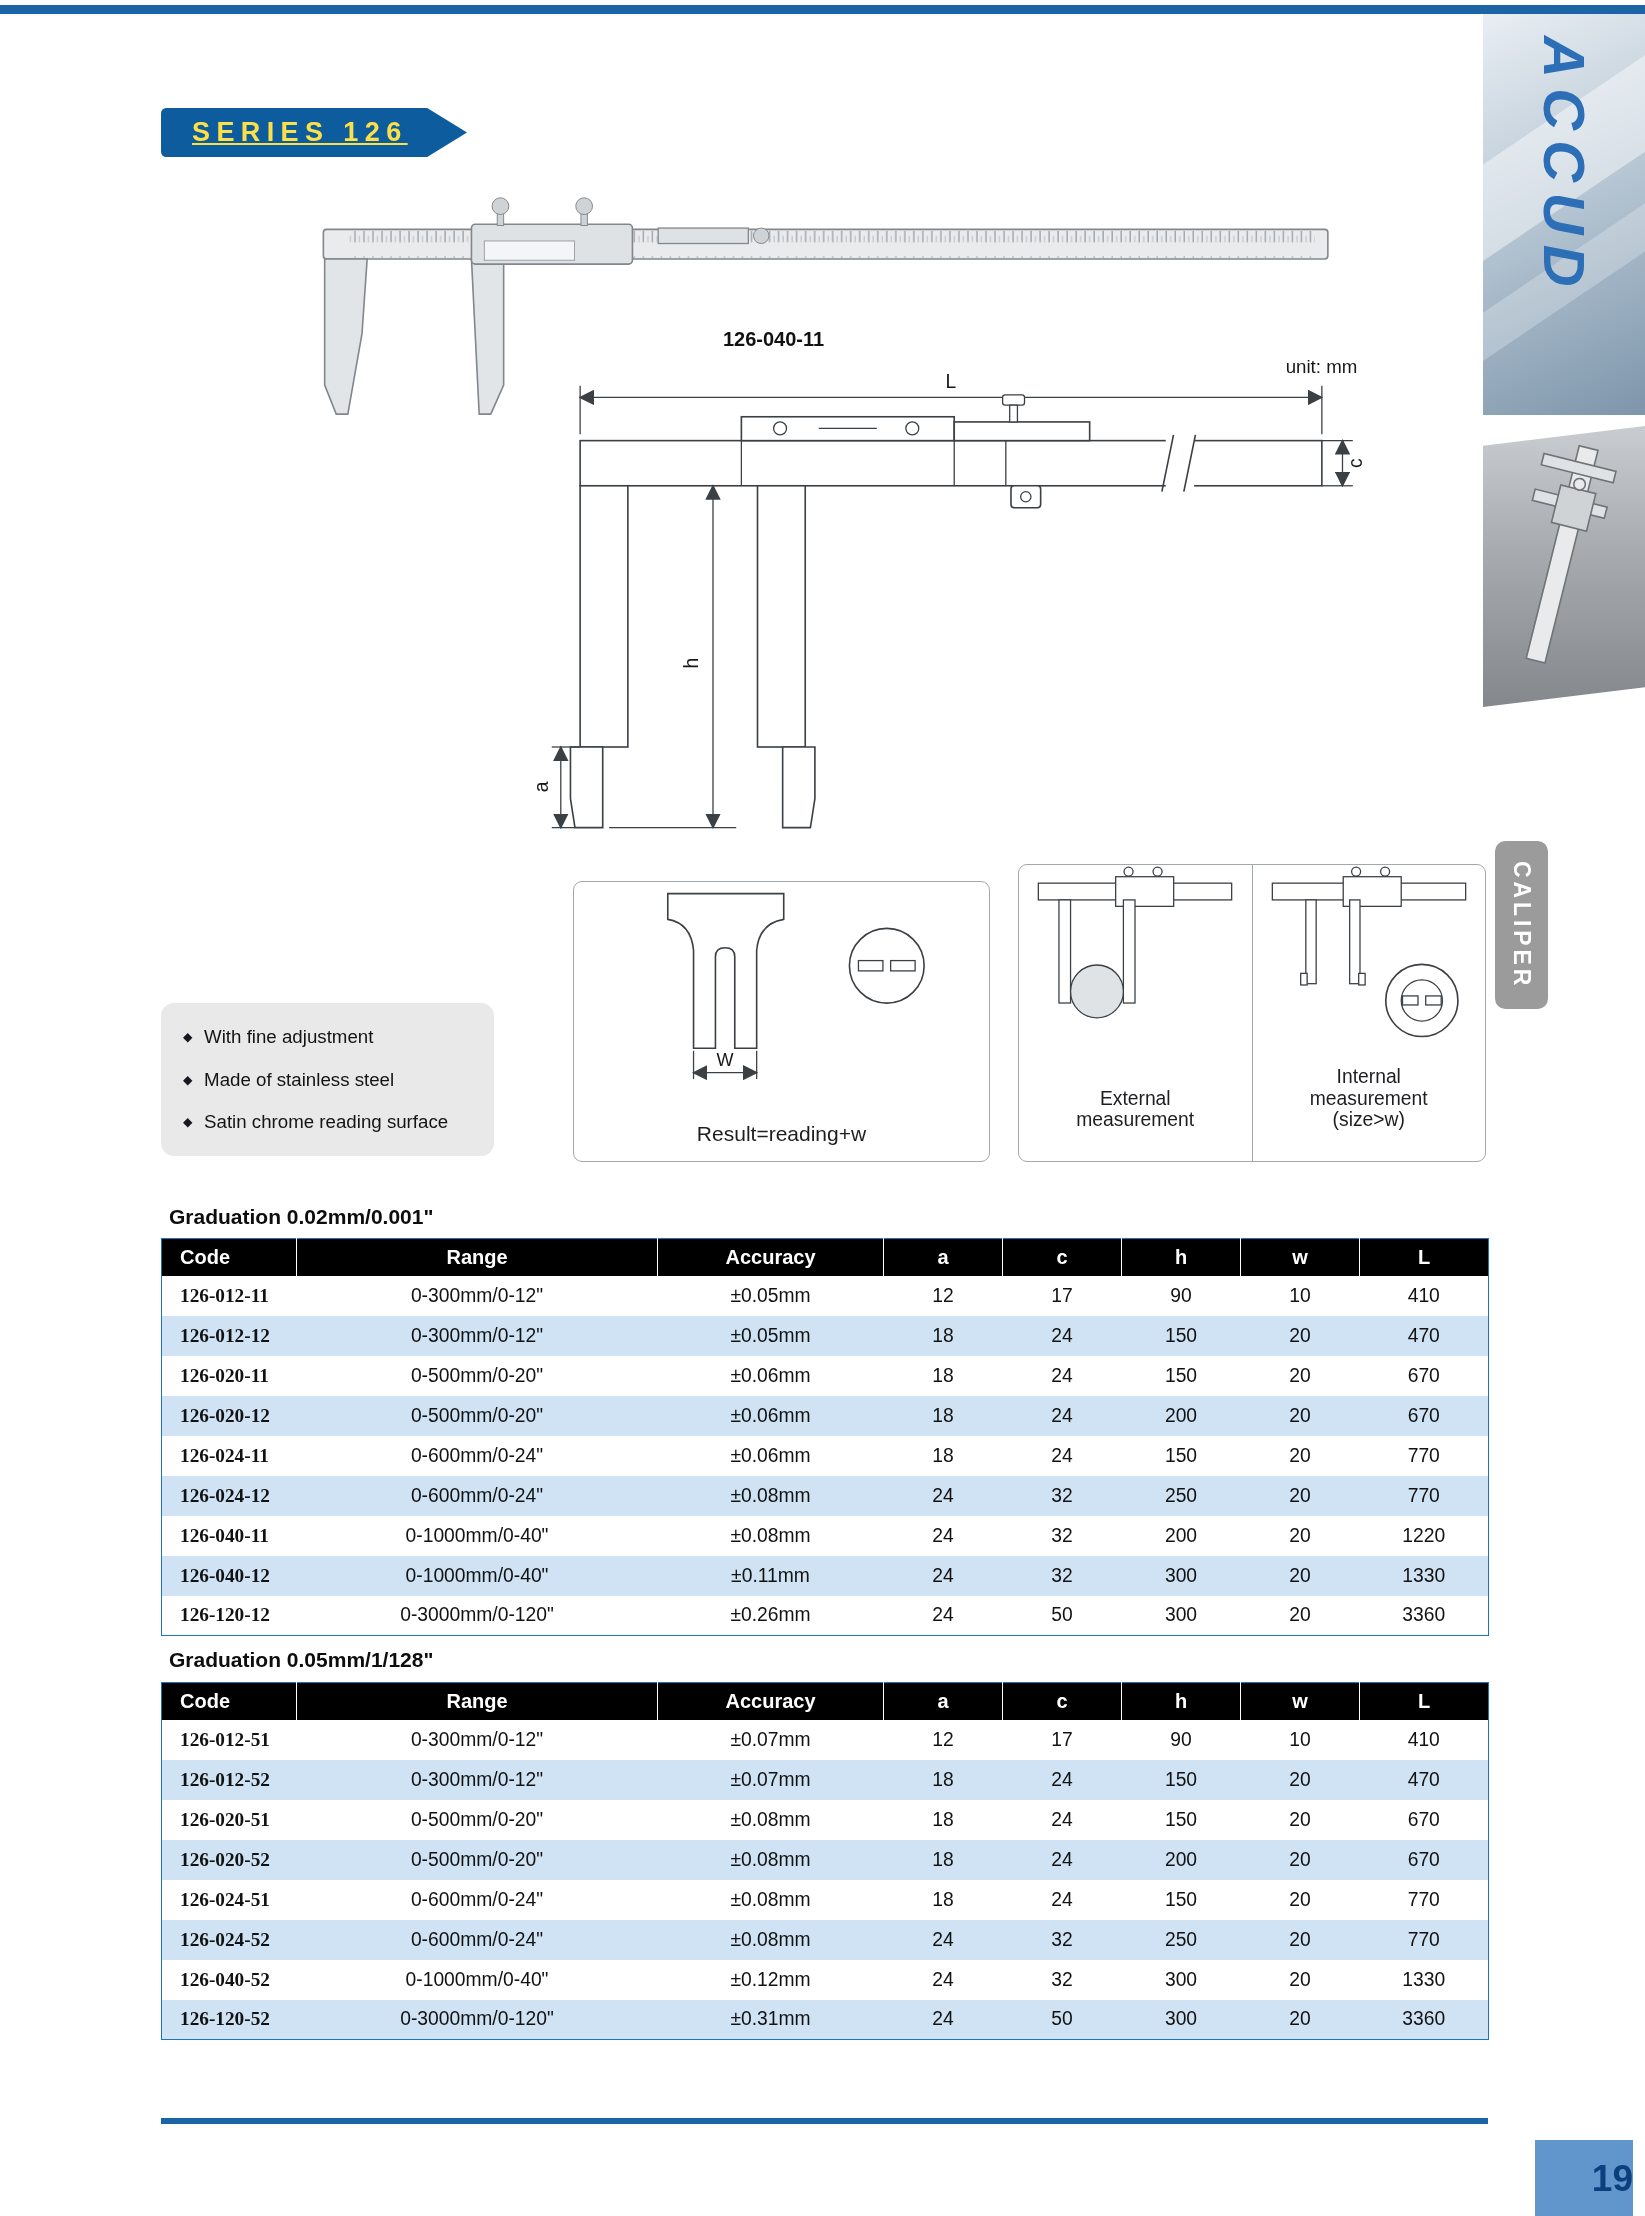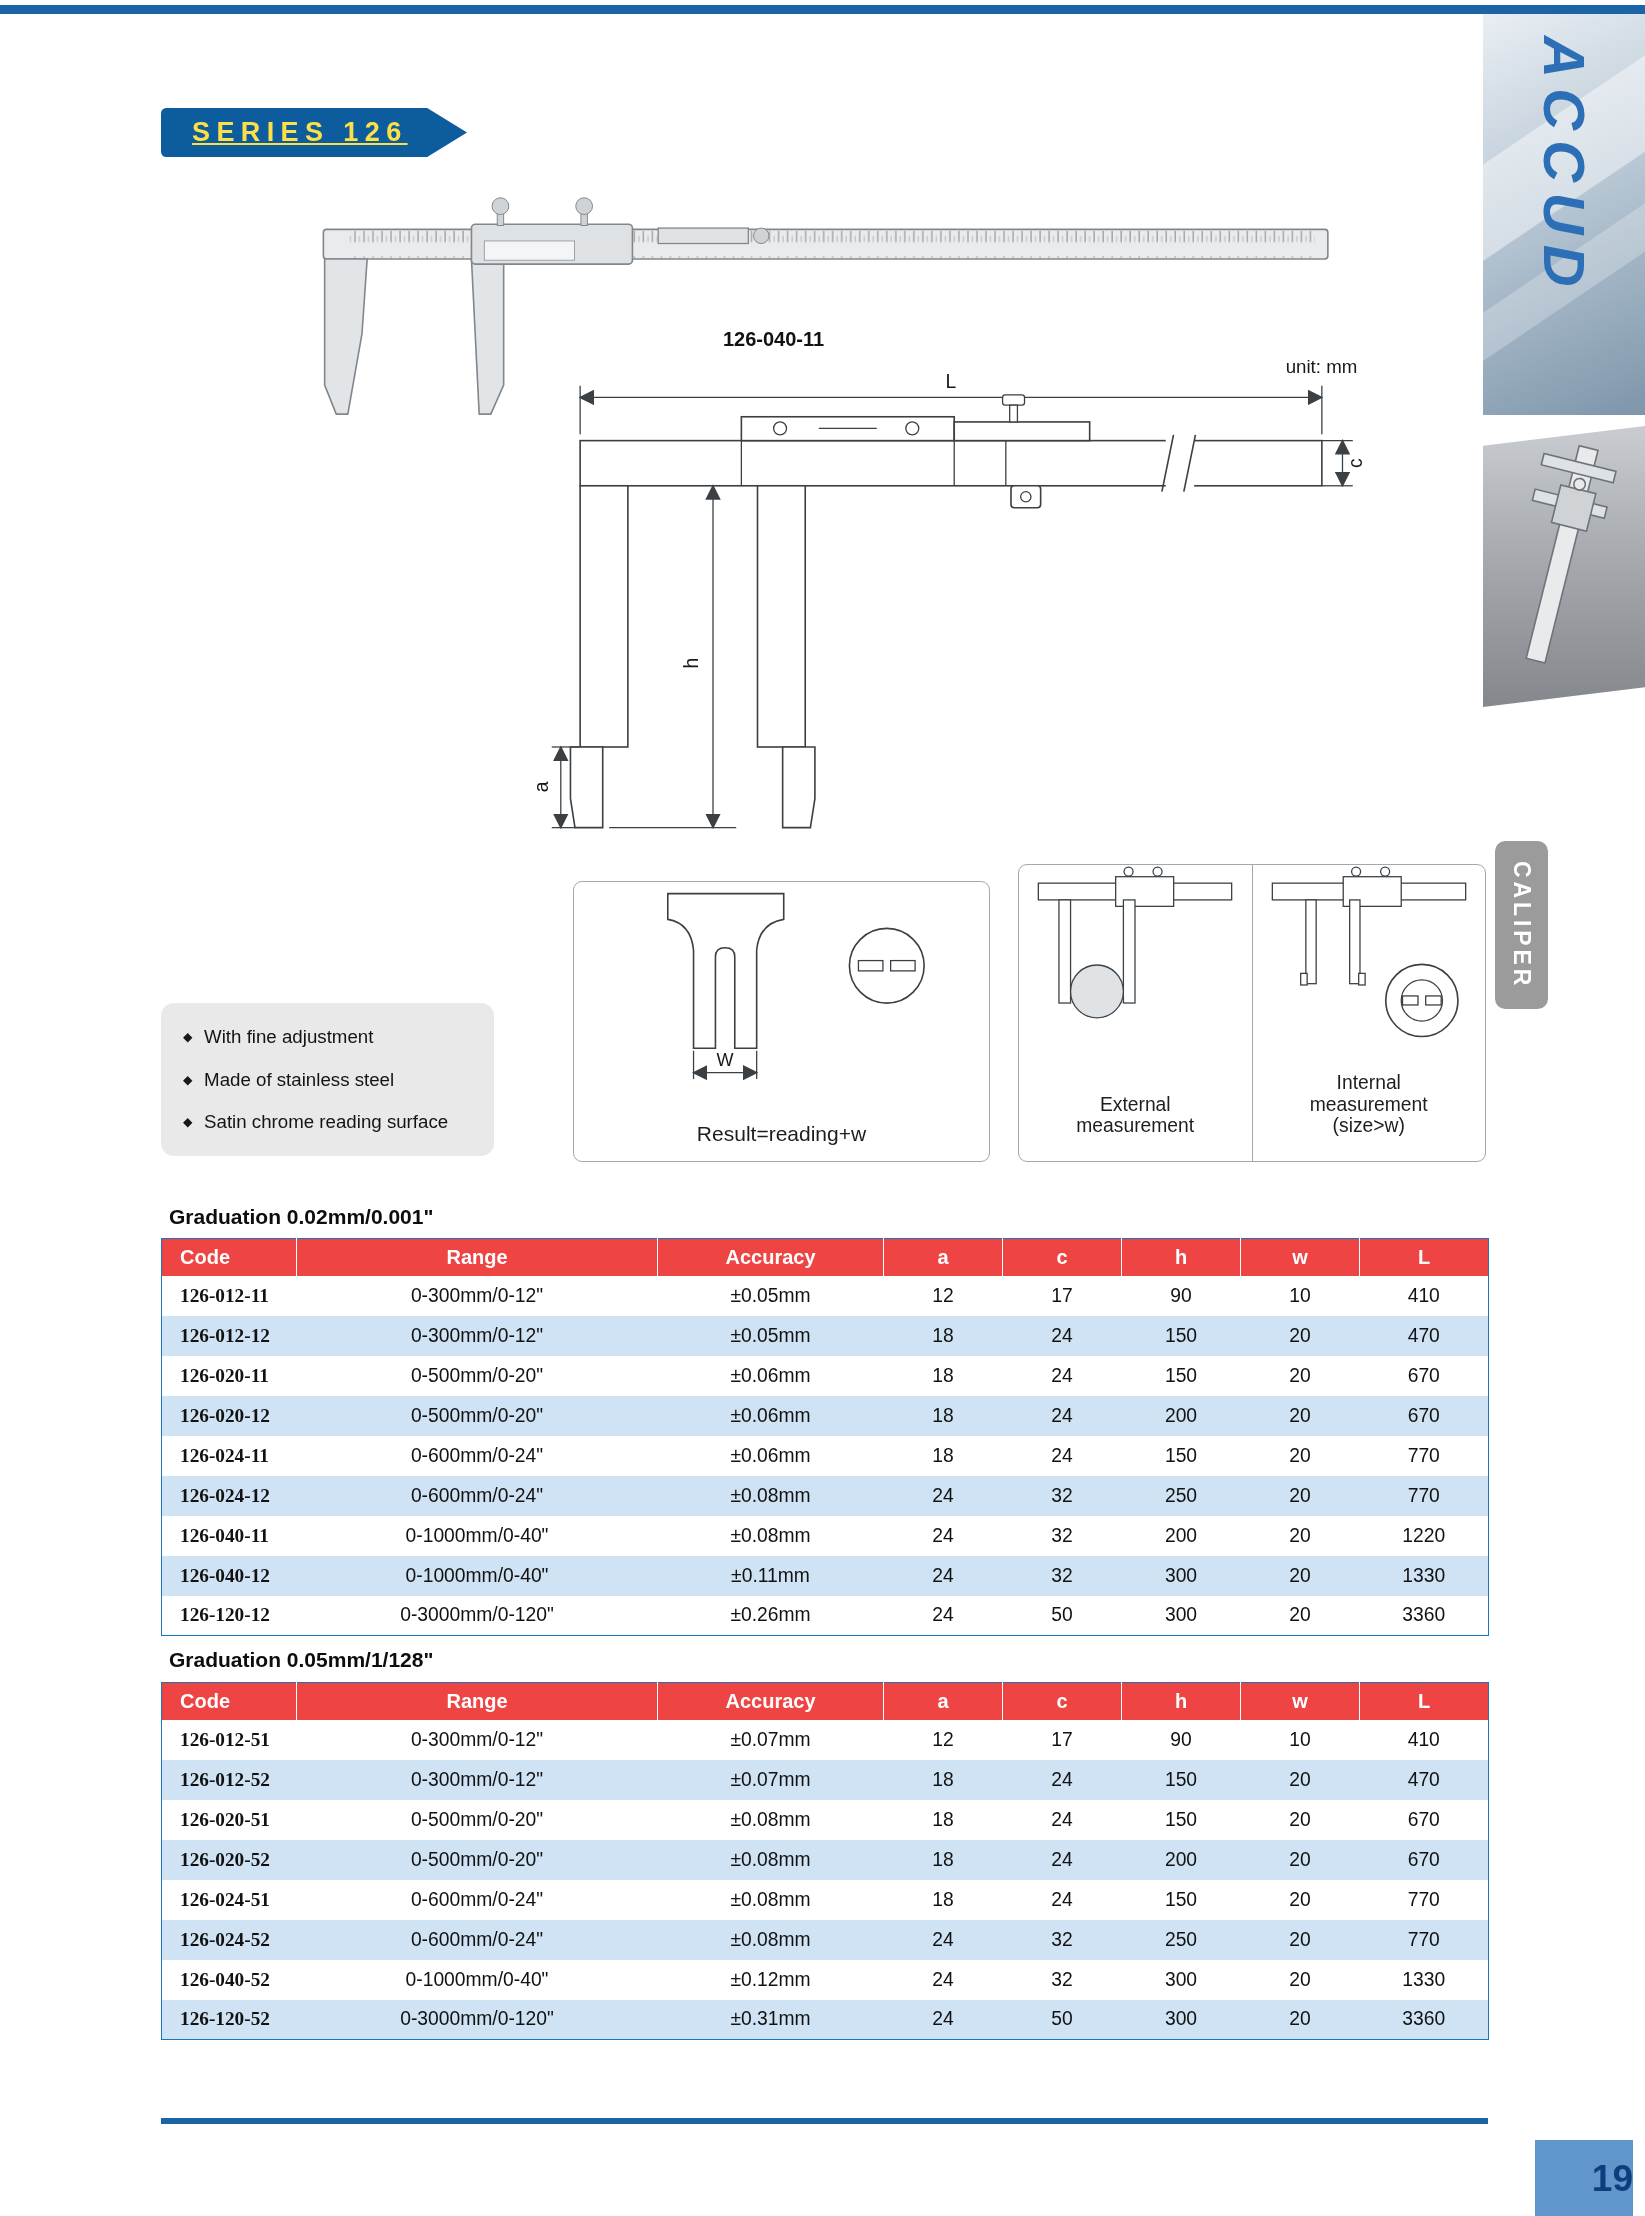--- a/index.html
+++ b/index.html
@@ -37,28 +37,28 @@
 
   
   .result-box { position:absolute; left:573px; top:881px; width:417px; height:281px;
     border:1.9px solid #a3a8ad; border-radius:9px; background:#fff; }
   .result-box .caption { position:absolute; left:0; bottom:15.5px; width:100%; text-align:center;
     font-size:21px; color:#1c1e21; }
   .measure-box { position:absolute; left:1018px; top:864px; width:468px; height:298px;
     border:1.9px solid #a3a8ad; border-radius:9px; background:#fff; display:flex; }
   .measure-half { flex:1; position:relative; display:flex; flex-direction:column; align-items:center; }
   .measure-half + .measure-half { border-left:1.9px solid #a3a8ad; }
-  .measure-label { position:absolute; bottom:24px; width:100%; text-align:center;
+  .measure-label { position:absolute; bottom:30px; width:100%; text-align:center;
     font-size:19.3px; color:#1c1e21; line-height:1.12; }
 
   
   .grad-label { position:absolute; left:169px; font-size:21px; font-weight:bold; color:#0d0d0d; }
   .table-wrap { position:absolute; left:161px; width:1328px; }
   table.spec { border-collapse:collapse; width:1328px; table-layout:fixed; border:1.3px solid #1c74b9; }
-  table.spec th { background:#ef4444; color:#ffffff; font-size:20px; font-weight:bold;
+  table.spec th { background:#000000; color:#ffffff; font-size:20px; font-weight:bold;
     height:37px; border-right:1.9px solid #ffffff; text-align:center; }
   table.spec th:last-child { border-right:none; }
   table.spec td { font-size:19.3px; color:#121212; text-align:center; height:40px; }
   table.spec tbody tr:nth-child(even) { background:#cfe3f4; }
   table.spec th:first-child, table.spec td:first-child { text-align:left; padding-left:18px; }
   table.spec td:first-child { font-weight:bold;font-family:Liberation Serif, serif; }
 
   
   .blueprint { position:absolute; left:1483px; top:13.5px; width:162px; height:401px;
     background:linear-gradient(155deg,#e9eef3 0%,#c4d1dc 35%,#9db1c2 70%,#7e95aa 100%); overflow:hidden; }

